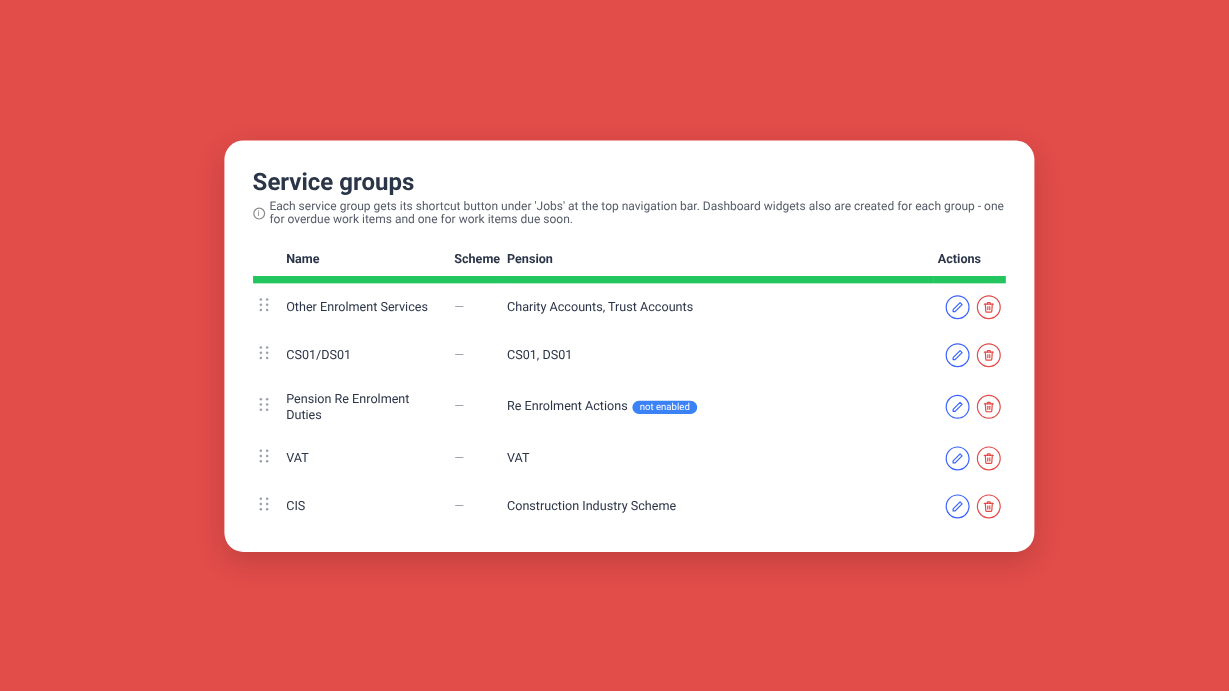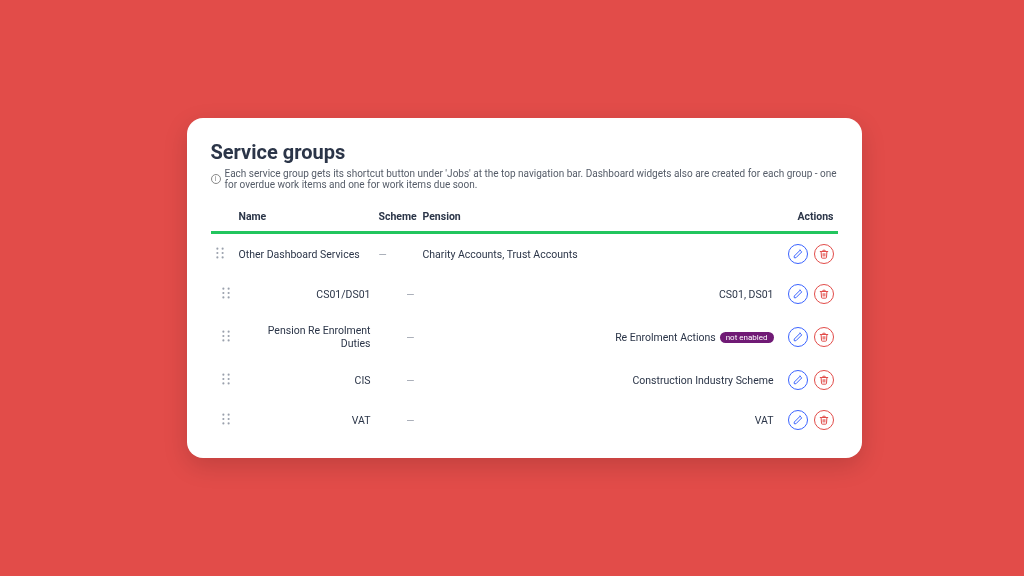--- a/index.html
+++ b/index.html
@@ -51,46 +51,46 @@
       width: 100%;
       border-collapse: collapse;
       table-layout: fixed;
     }
     thead th {
       text-align: left;
       font-size: 10.5px;
       font-weight: 700;
       color: #2b3548;
       padding: 6px 4px 8px 4px;
-      border-bottom: 3px solid #22c55e;
-    }
-    thead th.actions-col { text-align: right; }
+      border-bottom: 6px solid #22c55e;
+    }
+    thead th.actions-col { }
     tbody td {
       font-size: 10.5px;
       color: #2b3548;
       padding: 10px 4px;
       vertical-align: middle;
     }
-    tbody tr + tr td { border-top: none; text-align: right; }
+    tbody tr + tr td { border-top: none; }
     .col-handle { width: 24px; }
     .col-name { width: 140px; }
     .col-owner { width: 44px; }
     .col-services { width: auto; }
     .col-actions { width: 60px; text-align: right; }
     .drag-handle {
       color: #9aa0ac;
       cursor: grab;
       display: inline-flex;
       align-items: center;
       justify-content: center;
     }
     .owner-dash { color: #9aa0ac; }
     .badge {
       display: inline-block;
-      background: #701a75;
+      background: #3b82f6;
       color: #fff;
       font-size: 8px;
       padding: 1px 6px;
       border-radius: 8px;
       margin-left: 4px;
       vertical-align: middle;
     }
     .actions {
       display: flex;
       gap: 6px;
@@ -142,21 +142,21 @@
           <td><span class="drag-handle">
               <svg viewBox="0 0 10 16" fill="currentColor" width="10" height="14">
                 <circle cx="2" cy="3" r="1.2"></circle>
                 <circle cx="8" cy="3" r="1.2"></circle>
                 <circle cx="2" cy="8" r="1.2"></circle>
                 <circle cx="8" cy="8" r="1.2"></circle>
                 <circle cx="2" cy="13" r="1.2"></circle>
                 <circle cx="8" cy="13" r="1.2"></circle>
               </svg>
             </span></td>
-          <td>Other Dashboard Services</td>
+          <td>Other Enrolment Services</td>
           <td class="owner-dash">—</td>
           <td><span>Charity Accounts,  Trust Accounts</span></td>
           <td class="col-actions">
             <div class="actions">
               <span class="icon-btn edit">
                 <svg viewBox="0 0 24 24" fill="none" stroke="currentColor" stroke-width="2.4" stroke-linecap="round" stroke-linejoin="round">
                   <path d="M17 3l4 4L7 21H3v-4L17 3z"></path>
                 </svg>
               </span>
               <span class="icon-btn delete">
@@ -241,56 +241,56 @@
           <td><span class="drag-handle">
               <svg viewBox="0 0 10 16" fill="currentColor" width="10" height="14">
                 <circle cx="2" cy="3" r="1.2"></circle>
                 <circle cx="8" cy="3" r="1.2"></circle>
                 <circle cx="2" cy="8" r="1.2"></circle>
                 <circle cx="8" cy="8" r="1.2"></circle>
                 <circle cx="2" cy="13" r="1.2"></circle>
                 <circle cx="8" cy="13" r="1.2"></circle>
               </svg>
             </span></td>
+          <td>VAT</td>
+          <td class="owner-dash">—</td>
+          <td><span>VAT</span></td>
+          <td class="col-actions">
+            <div class="actions">
+              <span class="icon-btn edit">
+                <svg viewBox="0 0 24 24" fill="none" stroke="currentColor" stroke-width="2.4" stroke-linecap="round" stroke-linejoin="round">
+                  <path d="M17 3l4 4L7 21H3v-4L17 3z"></path>
+                </svg>
+              </span>
+              <span class="icon-btn delete">
+                <svg viewBox="0 0 24 24" fill="none" stroke="currentColor" stroke-width="2.4" stroke-linecap="round" stroke-linejoin="round">
+                  <polyline points="3 6 5 6 21 6"></polyline>
+                  <path d="M19 6l-1 14a2 2 0 0 1-2 2H8a2 2 0 0 1-2-2L5 6"></path>
+                  <path d="M10 11v6"></path>
+                  <path d="M14 11v6"></path>
+                  <path d="M9 6V4a1 1 0 0 1 1-1h4a1 1 0 0 1 1 1v2"></path>
+                </svg>
+              </span>
+            </div>
+          </td>
+        </tr>
+        <tr>
+          <td><span class="drag-handle">
+              <svg viewBox="0 0 10 16" fill="currentColor" width="10" height="14">
+                <circle cx="2" cy="3" r="1.2"></circle>
+                <circle cx="8" cy="3" r="1.2"></circle>
+                <circle cx="2" cy="8" r="1.2"></circle>
+                <circle cx="8" cy="8" r="1.2"></circle>
+                <circle cx="2" cy="13" r="1.2"></circle>
+                <circle cx="8" cy="13" r="1.2"></circle>
+              </svg>
+            </span></td>
           <td>CIS</td>
           <td class="owner-dash">—</td>
           <td><span>Construction Industry Scheme</span></td>
-          <td class="col-actions">
-            <div class="actions">
-              <span class="icon-btn edit">
-                <svg viewBox="0 0 24 24" fill="none" stroke="currentColor" stroke-width="2.4" stroke-linecap="round" stroke-linejoin="round">
-                  <path d="M17 3l4 4L7 21H3v-4L17 3z"></path>
-                </svg>
-              </span>
-              <span class="icon-btn delete">
-                <svg viewBox="0 0 24 24" fill="none" stroke="currentColor" stroke-width="2.4" stroke-linecap="round" stroke-linejoin="round">
-                  <polyline points="3 6 5 6 21 6"></polyline>
-                  <path d="M19 6l-1 14a2 2 0 0 1-2 2H8a2 2 0 0 1-2-2L5 6"></path>
-                  <path d="M10 11v6"></path>
-                  <path d="M14 11v6"></path>
-                  <path d="M9 6V4a1 1 0 0 1 1-1h4a1 1 0 0 1 1 1v2"></path>
-                </svg>
-              </span>
-            </div>
-          </td>
-        </tr>
-        <tr>
-          <td><span class="drag-handle">
-              <svg viewBox="0 0 10 16" fill="currentColor" width="10" height="14">
-                <circle cx="2" cy="3" r="1.2"></circle>
-                <circle cx="8" cy="3" r="1.2"></circle>
-                <circle cx="2" cy="8" r="1.2"></circle>
-                <circle cx="8" cy="8" r="1.2"></circle>
-                <circle cx="2" cy="13" r="1.2"></circle>
-                <circle cx="8" cy="13" r="1.2"></circle>
-              </svg>
-            </span></td>
-          <td>VAT</td>
-          <td class="owner-dash">—</td>
-          <td><span>VAT</span></td>
           <td class="col-actions">
             <div class="actions">
               <span class="icon-btn edit">
                 <svg viewBox="0 0 24 24" fill="none" stroke="currentColor" stroke-width="2.4" stroke-linecap="round" stroke-linejoin="round">
                   <path d="M17 3l4 4L7 21H3v-4L17 3z"></path>
                 </svg>
               </span>
               <span class="icon-btn delete">
                 <svg viewBox="0 0 24 24" fill="none" stroke="currentColor" stroke-width="2.4" stroke-linecap="round" stroke-linejoin="round">
                   <polyline points="3 6 5 6 21 6"></polyline>

